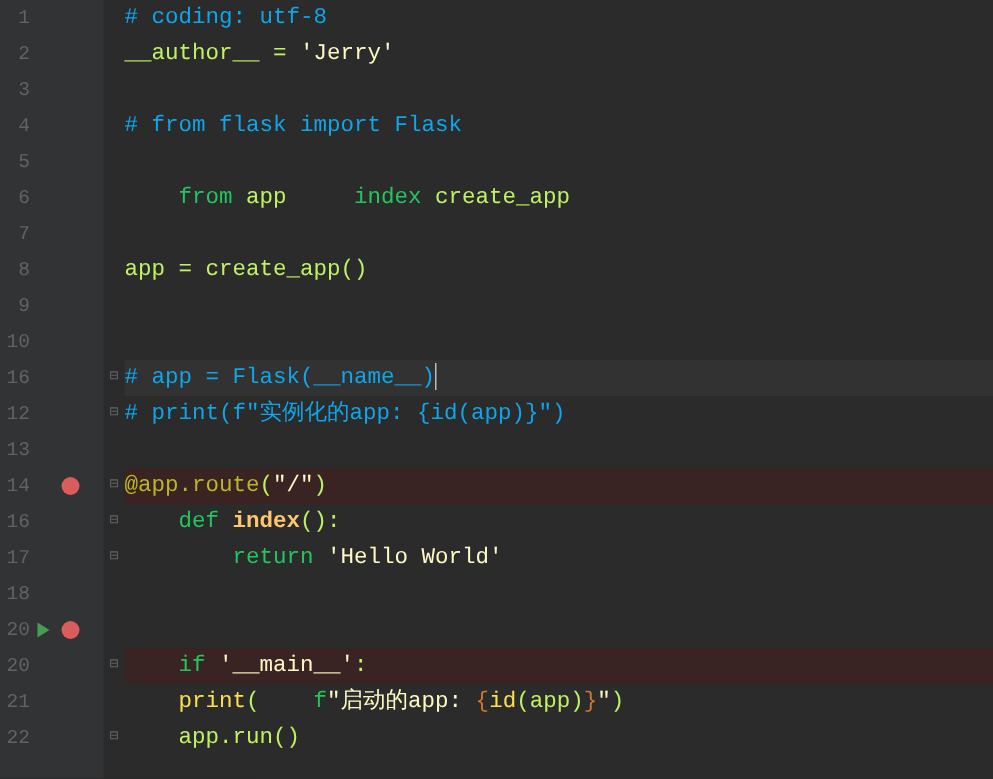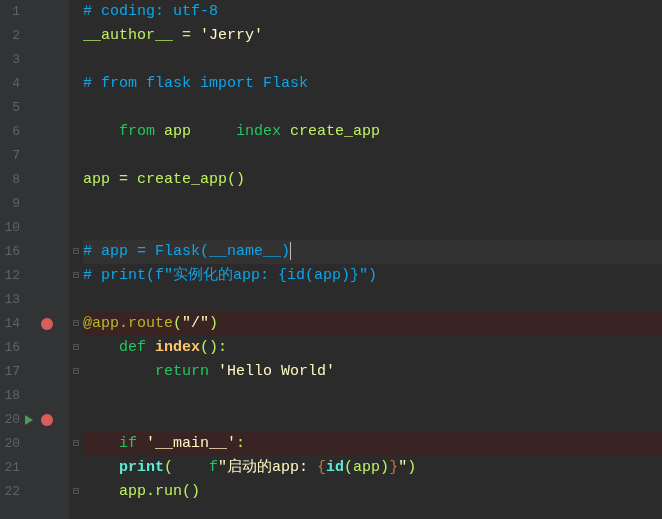--- a/index.html
+++ b/index.html
@@ -99,21 +99,21 @@
     background: #bbbbbb;
     vertical-align: middle;
     margin-bottom: 2px;
   }
   
   .c-comment { color: #0ea5e9; }
   .c-keyword { color: #22c55e; margin-left: 36px; }
   .c-string  { color: #fef9c3; }
   .c-default { color: #bef264; text-align: right; }
   .c-decor   { color: #bbb529; }
-  .c-builtin { color: #5eead4; font-weight: bold; }
+  .c-builtin { color: #fde047; }
   .c-fstring-brace { color: #cc7832; }
   .c-func    { color: #ffc66d; font-weight: bold; }
 </style>
 </head>
 <body>
 
 <div class="editor">
   <div class="gutter" id="gutter">
       <div class="gutter-row">
         <div class="line-number">1</div>

